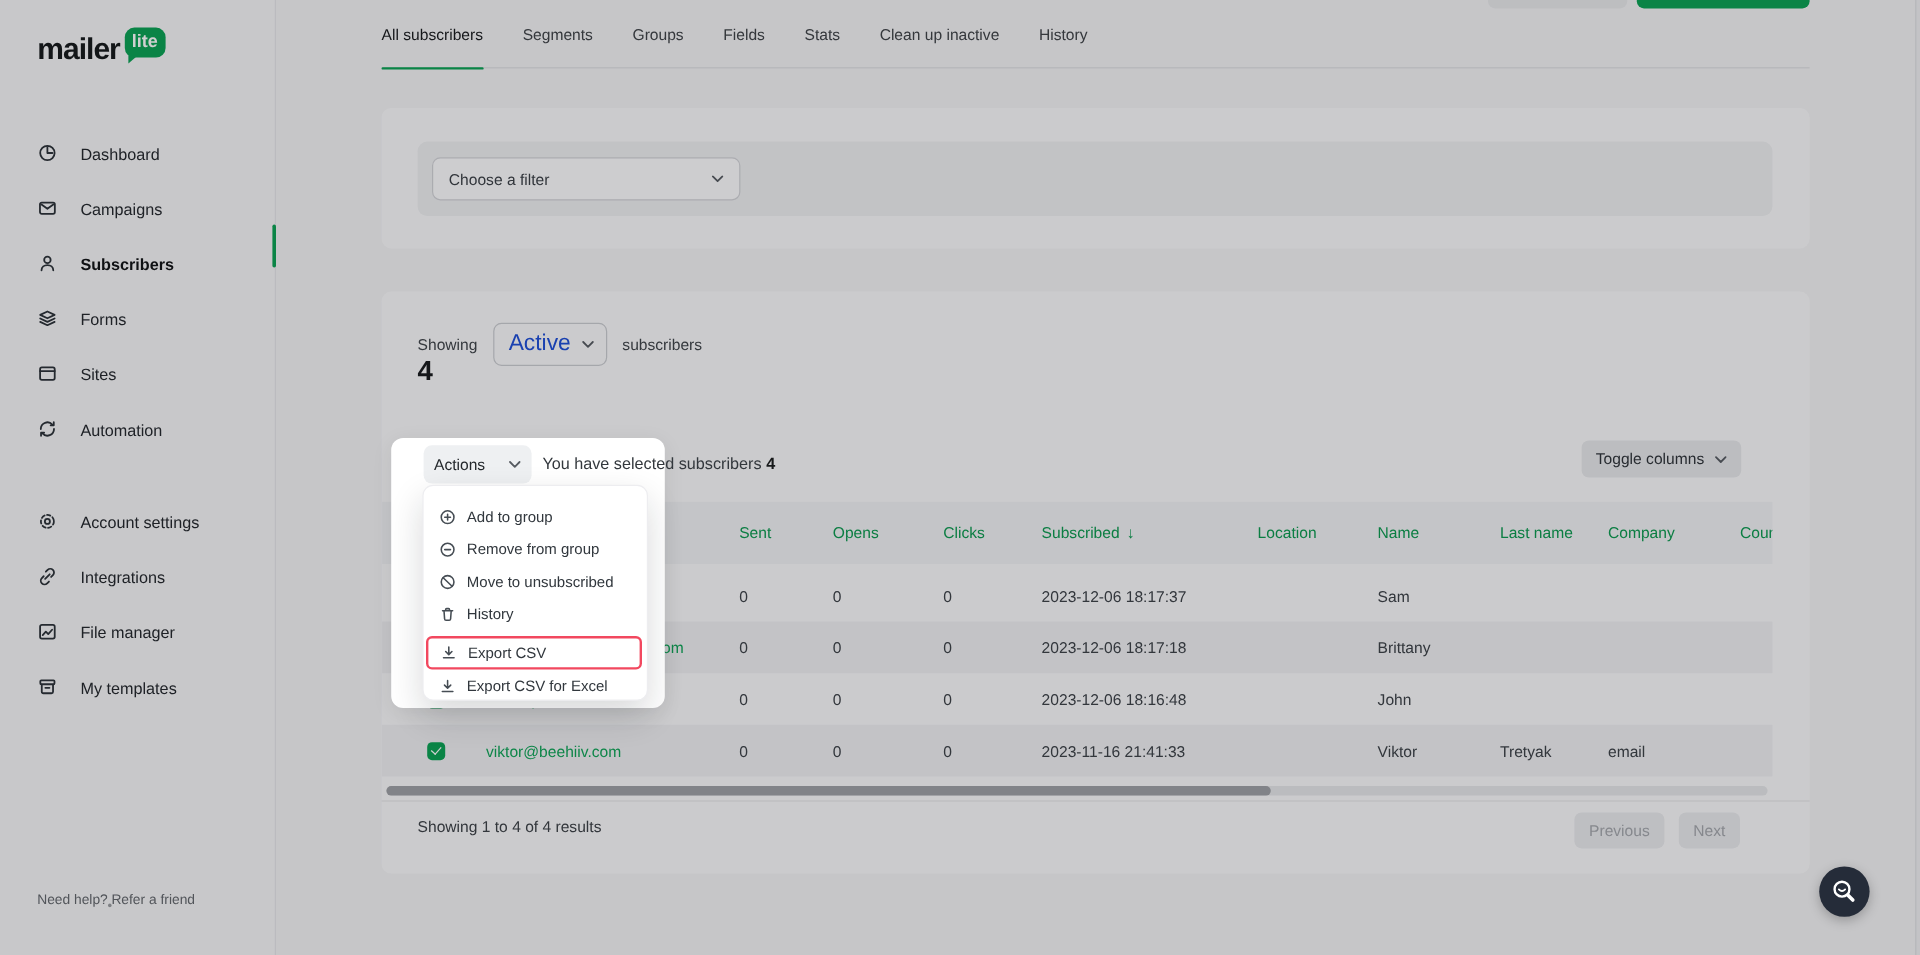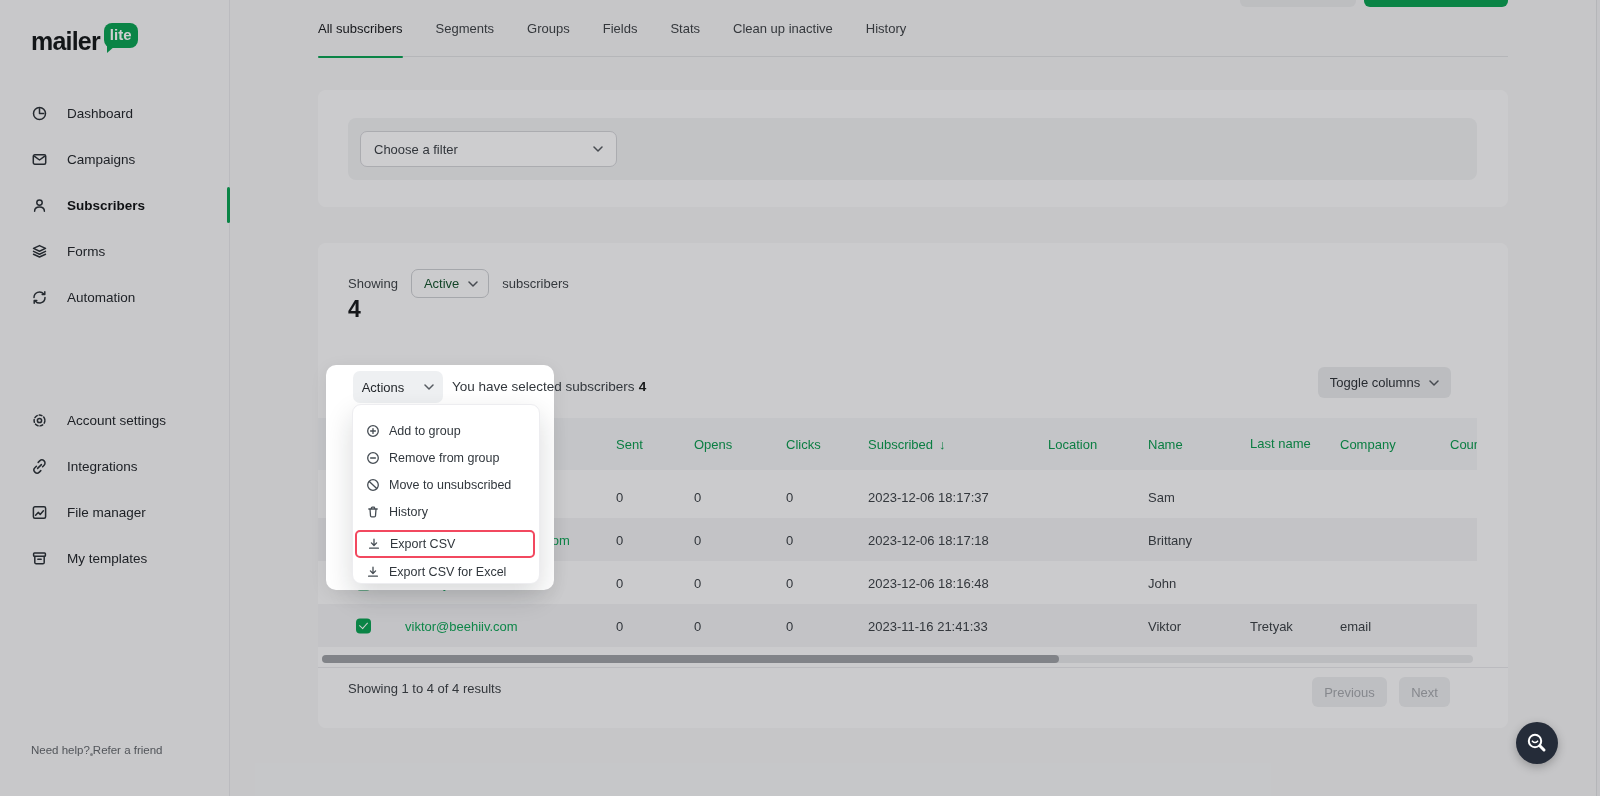--- a/index.html
+++ b/index.html
@@ -10,21 +10,21 @@
   .icon{stroke:#2b3137;stroke-width:1.5;fill:none;stroke-linecap:round;stroke-linejoin:round}
 
   
   .sidebar{position:absolute;left:0;top:0;width:230px;height:796px;background:#f7f7f8;border-right:1px solid #e7e7ea}
   .logo{position:absolute;left:31px;top:27px;display:flex;align-items:flex-start}
   .logo .word{font-size:25px;font-weight:700;letter-spacing:-0.8px;color:#15181a}
   .logo .badge{position:relative;margin-left:4px;margin-top:-4px;background:#09a253;color:#fff;font-size:15px;font-weight:700;padding:3px 6px 5px;border-radius:8px}
   .logo .badge::after{content:"";position:absolute;left:3px;bottom:-5px;width:0;height:0;border-top:7px solid #09a253;border-right:8px solid transparent}
   .nav{position:absolute;left:0;top:90px;width:230px}
   .nav2{position:absolute;left:0;top:397px;width:230px}
-  .nav-item{position:relative;display:flex;align-items:center;gap:19px;height:46px;padding-left:31px;font-size:13.5px;color:#23272c;cursor:pointer}
+  .nav-item{position:relative;display:flex;align-items:flex-end;gap:19px;height:46px;padding-left:31px;font-size:13.5px;color:#23272c;cursor:pointer}
   .nav-item.active{font-weight:600;color:#101214}
   .nav-item.active .active-bar{position:absolute;right:0;top:5px;width:3px;height:36px;background:#09a253;border-radius:2px}
   .side-footer{position:absolute;left:31px;bottom:40px;display:flex;align-items:flex-end;font-size:11.5px;color:#63676c}
   .side-footer .dot{width:3px;height:3px;border-radius:50%;background:#9a9da1}
 
   
   .tabs{position:absolute;left:318px;top:0;width:1190px;height:57px;display:flex;align-items:center;gap:33px;border-bottom:1px solid #dfe0e3}
   .tab{position:relative;height:57px;display:flex;align-items:center;font-size:13px;color:#3f4347;cursor:pointer}
   .tab.active{font-weight:400;color:#17191c}
   .tab.active .underline{position:absolute;left:0;right:0;bottom:-1px;height:2px;background:#09a253;border-radius:1px}
@@ -34,21 +34,21 @@
   .browser-scroll{position:absolute;left:1596px;top:0;width:4px;height:796px;background:#f1f1f3;border-left:1px solid #dfe0e3}
 
   
   .filter-card{position:absolute;left:318px;top:90px;width:1190px;height:117px;background:#fbfbfc;border-radius:8px}
   .filter-bar{position:absolute;left:30px;top:28px;width:1129px;height:62px;background:#eff0f2;border-radius:8px}
   .filter-select{position:absolute;left:12px;top:13px;width:257px;height:36px;background:#fdfdfe;border:1px solid #d3d4d8;border-radius:7px;display:flex;align-items:center;justify-content:space-between;padding:0 13px;font-size:13px;color:#3a3f45;cursor:pointer}
 
   
   .table-card{position:absolute;left:318px;top:243px;width:1190px;height:485px;background:#fbfbfc;border-radius:8px}
   .summary-row{position:absolute;left:30px;top:26px;display:flex;align-items:center;gap:13px;font-size:13px;color:#3f4449}
-  .status-select{display:flex;align-items:center;gap:9px;border:1px solid #cbcdd1;border-radius:7px;padding:6px 10px 6px 12px;font-size:13px;color:#14532d;cursor:pointer}
+  .status-select{display:flex;align-items:center;gap:9px;border:1px solid #cbcdd1;border-radius:7px;padding:6px 10px 6px 12px;font-size:19px;color:#1d4ed8;cursor:pointer}
   .count{position:absolute;left:30px;top:53px;font-size:23px;font-weight:700;color:#17191c}
   .toggle-btn{position:absolute;left:1000px;top:124px;width:133px;height:31px;background:#e8e9ec;border-radius:6px;display:flex;align-items:center;justify-content:center;gap:9px;font-size:13px;color:#2e3338;cursor:pointer}
 
   .table-clip{position:absolute;left:0;top:175px;width:1159px;height:230px;overflow:hidden}
   .thead{position:absolute;left:0;top:0;width:1240px;height:52px;background:#f2f3f5}
   .th{position:absolute;top:50%;transform:translateY(-50%);font-size:13px;color:#0b9a4f;white-space:nowrap}
   .th.wrap{white-space:normal;width:66px;line-height:16px}
   .sort-arrow{margin-left:6px}
   .trow{position:absolute;left:0;width:1240px;height:43px}
   .trow.alt{background:#f0f1f3}
@@ -121,20 +121,27 @@
       <div class="nav-item">
         <svg class="icon" width="17" height="17" viewBox="0 0 17 17">
             <path d="M8.5 2.6L14.5 5.4 8.5 8.2 2.5 5.4z"></path>
             <path d="M2.5 8.4l6 2.8 6-2.8"></path>
             <path d="M2.5 11.2l6 2.8 6-2.8"></path>
           </svg>
         <span>Forms</span>
       </div>
       <div class="nav-item">
         <svg class="icon" width="17" height="17" viewBox="0 0 17 17">
+            <rect x="2.4" y="3.2" width="12.2" height="10.4" rx="1.5"></rect>
+            <path d="M2.4 6.2h12.2"></path>
+          </svg>
+        <span>Sites</span>
+      </div>
+      <div class="nav-item">
+        <svg class="icon" width="17" height="17" viewBox="0 0 17 17">
             <path d="M14 8.5a5.5 5.5 0 0 1-9.6 3.7M3 8.5a5.5 5.5 0 0 1 9.6-3.7"></path>
             <path d="M3.2 14.2v-2.6h2.6M13.8 2.8v2.6h-2.6"></path>
           </svg>
         <span>Automation</span>
       </div>
     </div>
 
     <div class="nav2">
       <div class="nav-item">
         <svg class="icon" width="17" height="17" viewBox="0 0 17 17">

